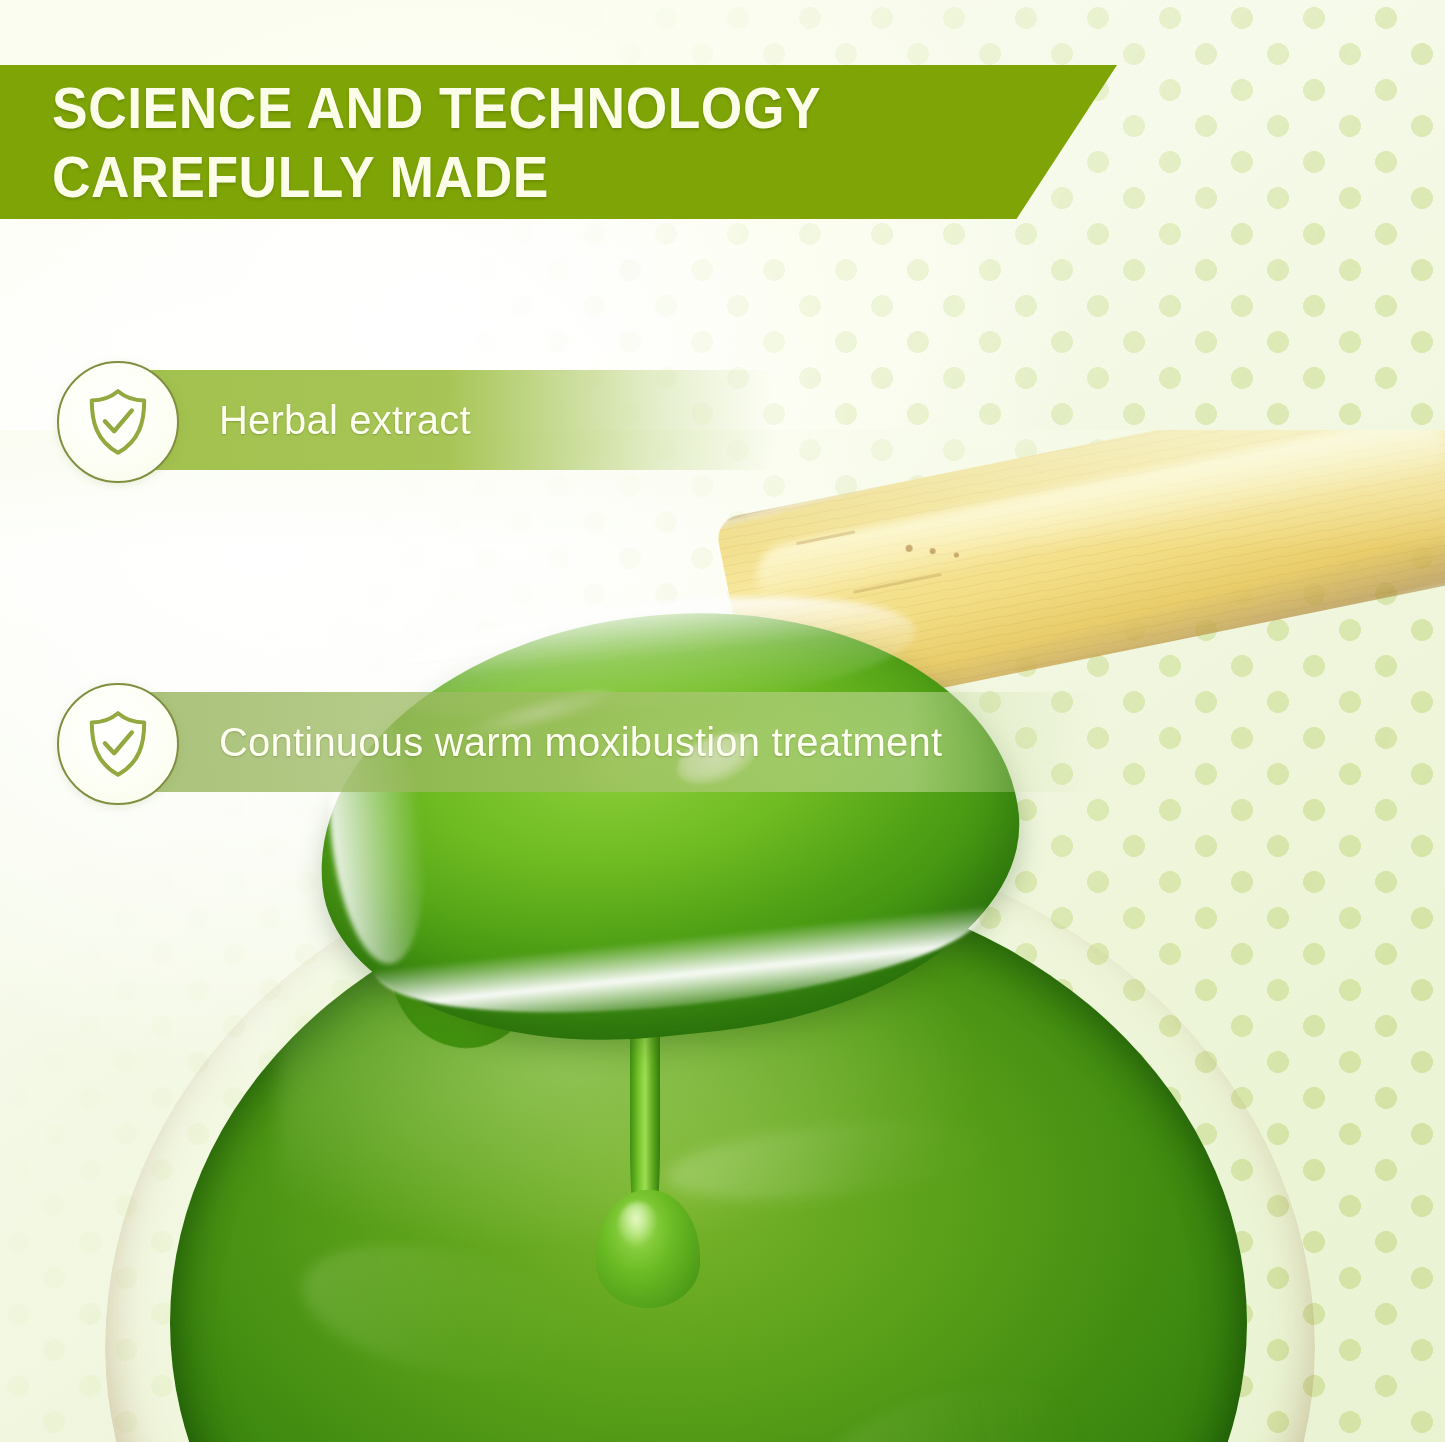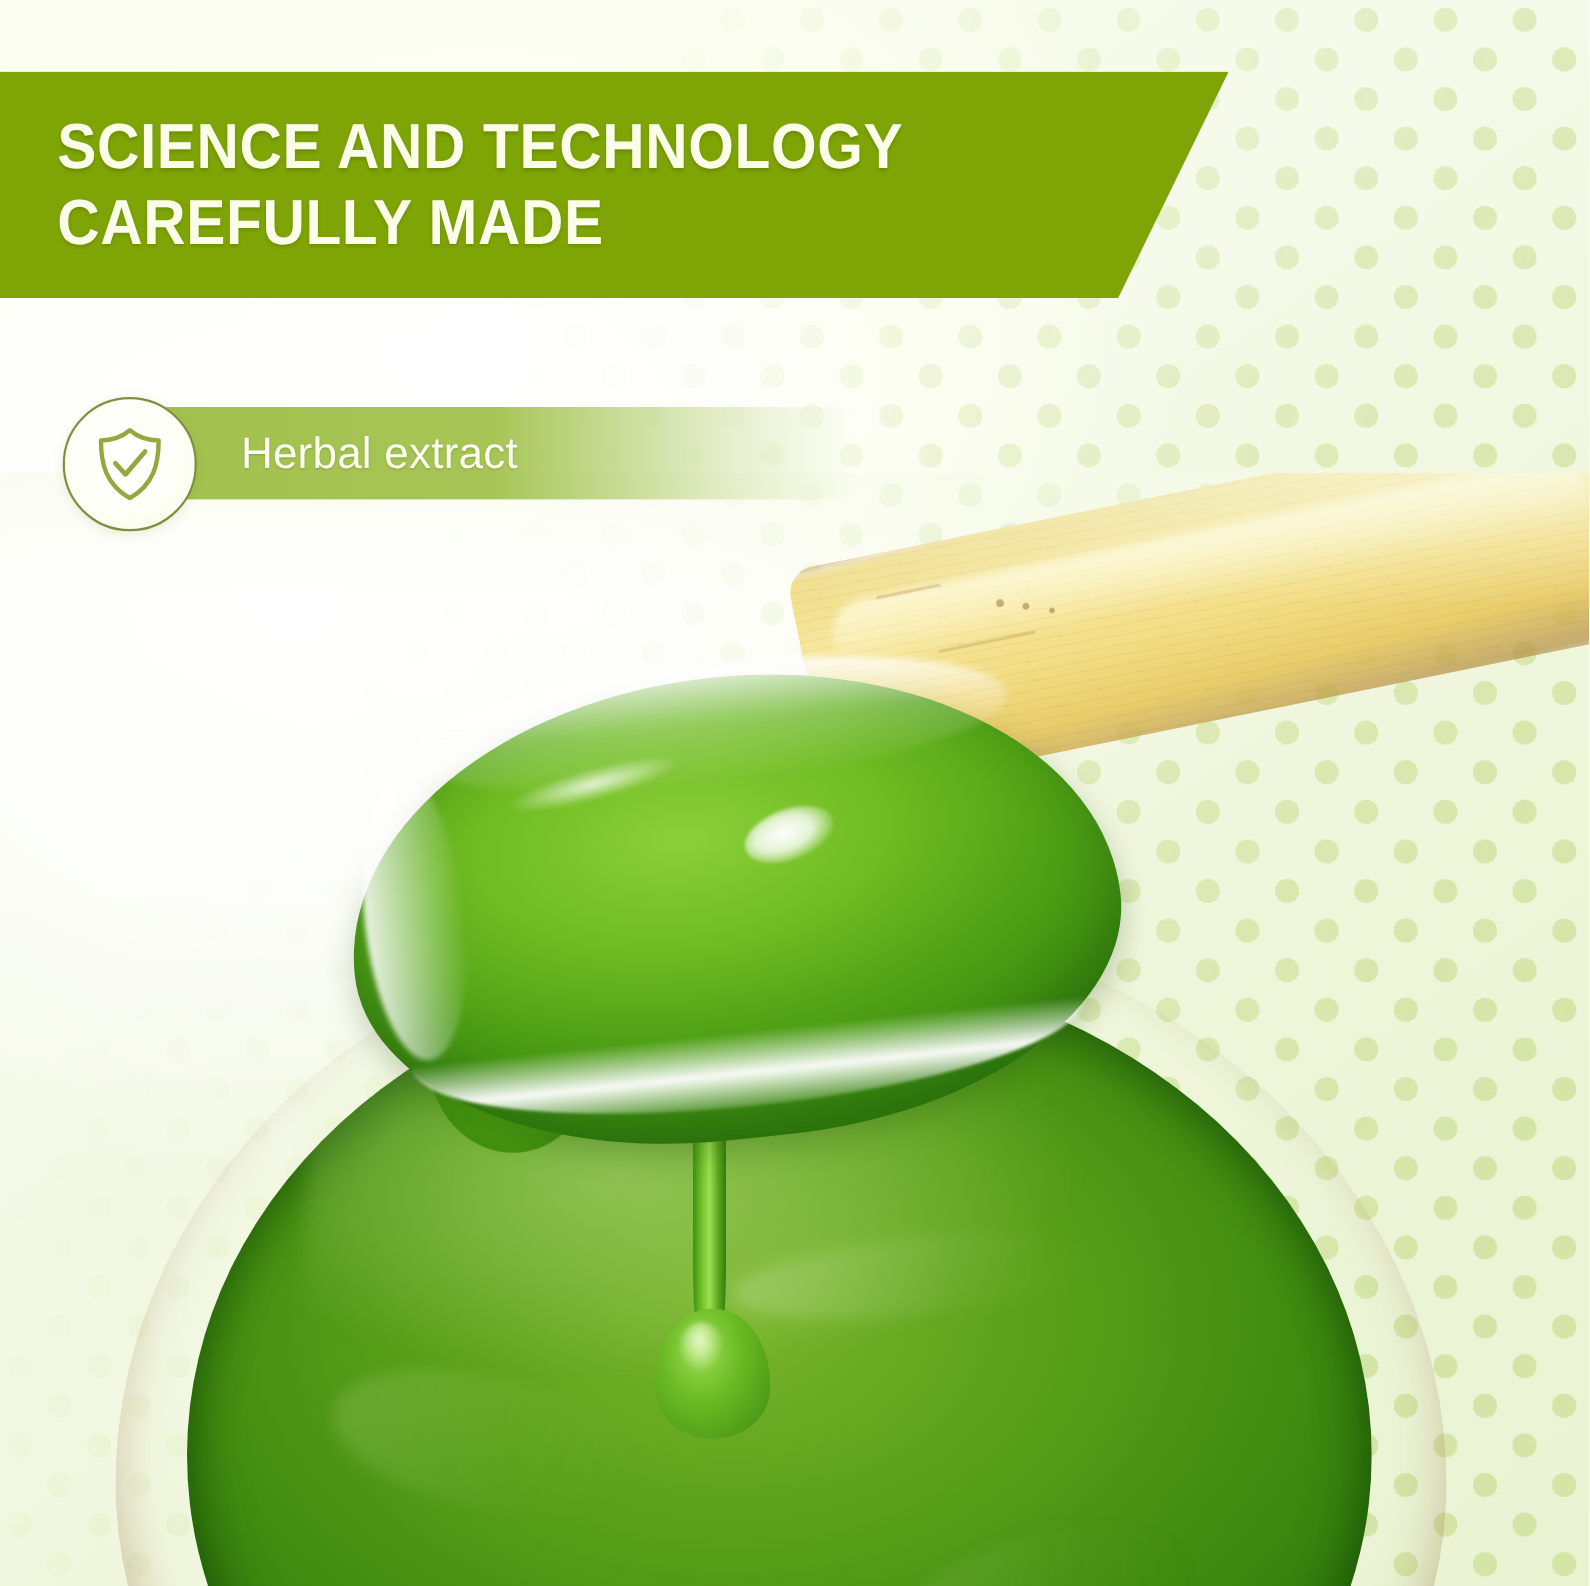--- a/index.html
+++ b/index.html
@@ -178,21 +178,21 @@
   .spoon-neck{
     position:absolute;left:392px;top:498px;width:150px;height:120px;
     background:radial-gradient(ellipse at 50% 10%, #5fae1c 0%, #47980f 55%, #36840c 100%);
     border-radius:0 0 50% 50%/0 0 70% 70%;
     transform:rotate(-6deg);
     filter:blur(.5px);
   }
 
   
   .banner{
-    position:absolute;left:0;top:65px;width:1117px;height:206px;
+    position:absolute;left:0;top:65px;width:1117px;height:154px;
     background:#7ea406;
     clip-path:polygon(0 0, 100% 0, 91% 100%, 0 100%);
     display:flex;align-items:center;
   }
   .banner-text{
     color:#fbfde9;
     font-size:58px;
     font-weight:700;
     line-height:1.19;
     letter-spacing:.6px;
@@ -200,21 +200,21 @@
     text-transform:uppercase;
     transform:scaleX(.92);
     transform-origin:left center;
     text-shadow:0 2px 3px rgba(60,85,5,.28);
     white-space:pre-line;
   }
 
   
   .feature{position:absolute;left:0;height:124px;display:flex;align-items:center;}
   .feature-bar{
-    position:absolute;left:145px;top:12px;height:84px;
+    position:absolute;left:145px;top:12px;height:100px;
     display:flex;align-items:center;
   }
   .feature-bar .label{
     color:#fdfff0;
     font-size:40px;
     font-weight:400;
     letter-spacing:.2px;
     margin-left:74px;
     white-space:nowrap;
     text-shadow:0 1px 2px rgba(70,95,20,.32);
@@ -301,14 +301,25 @@
     </div>
     <div class="icon-circle" style="top:3px;">
       <svg width="74" height="74" viewBox="0 0 48 48" fill="none" aria-hidden="true">
         <path d="M24 4 C30 9 36 10 41 10 C41 24 38 36 24 44 C10 36 7 24 7 10 C12 10 18 9 24 4 Z" stroke="#93a83f" stroke-width="2.6" fill="none" stroke-linejoin="round"></path>
         <path d="M15.5 23.5 L21.5 30 L33 16.5" stroke="#93a83f" stroke-width="2.8" fill="none" stroke-linecap="round" stroke-linejoin="round"></path>
       </svg>
     </div>
   </div>
 
 
+  <div class="feature" style="top:680px;width:100%;">
+    <div class="feature-bar bar-3">
+      <span class="label">Continuous warm moxibustion treatment</span>
+    </div>
+    <div class="icon-circle" style="top:3px;">
+      <svg width="74" height="74" viewBox="0 0 48 48" fill="none" aria-hidden="true">
+        <path d="M24 4 C30 9 36 10 41 10 C41 24 38 36 24 44 C10 36 7 24 7 10 C12 10 18 9 24 4 Z" stroke="#93a83f" stroke-width="2.6" fill="none" stroke-linejoin="round"></path>
+        <path d="M15.5 23.5 L21.5 30 L33 16.5" stroke="#93a83f" stroke-width="2.8" fill="none" stroke-linecap="round" stroke-linejoin="round"></path>
+      </svg>
+    </div>
+  </div>
 
 </div>
 
 </body></html>

